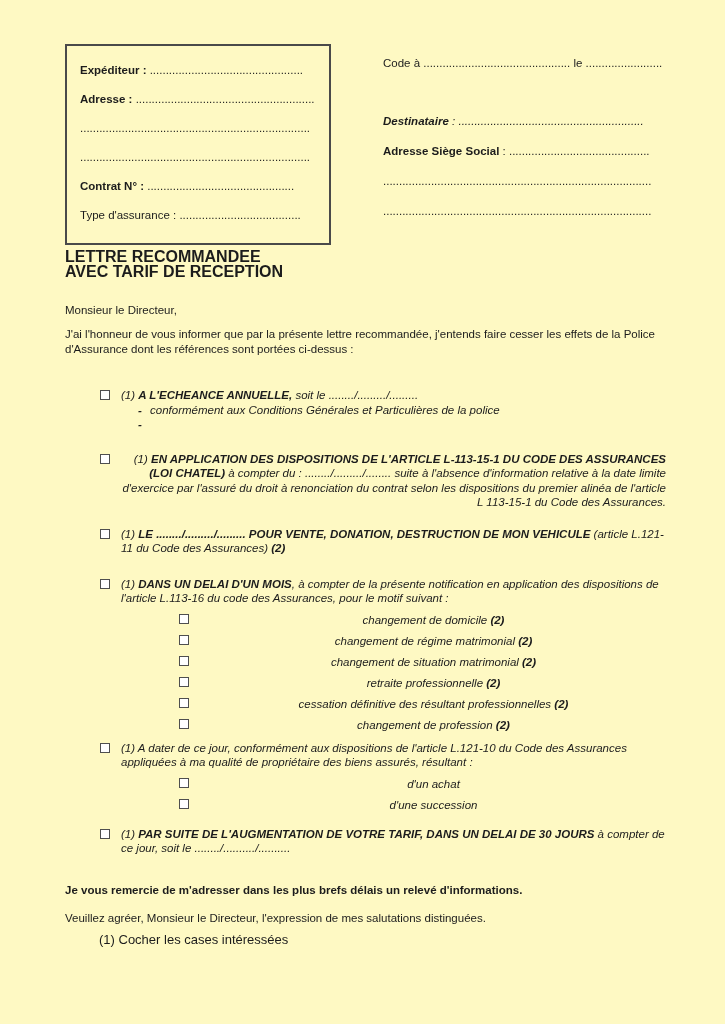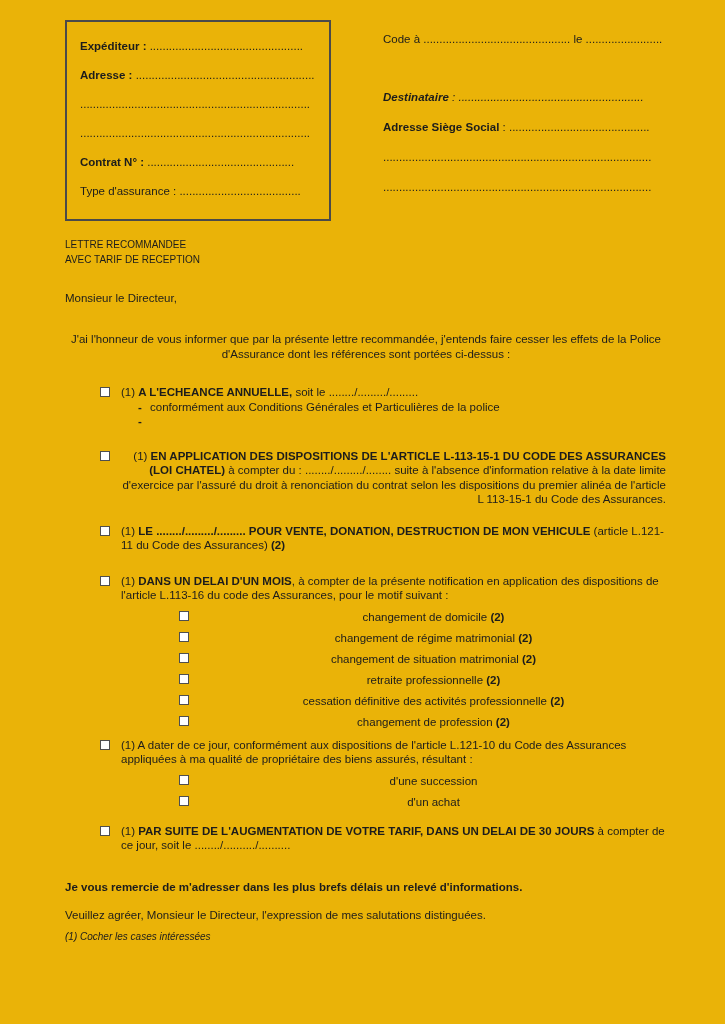--- a/index.html
+++ b/index.html
@@ -1,54 +1,54 @@
 <!DOCTYPE html>
 <html><head>
 <meta charset="utf-8">
 <style>
   * { margin:0; padding:0; box-sizing:border-box; }
   html,body { width:725px; height:1024px; background:#ffffff; }
   body { font-family:"Liberation Sans","DejaVu Sans",sans-serif; font-size:11.5px; color:#1c1c1c; }
-  .page { position:relative; width:725px; height:1024px; padding:20px 60px 0 65px; overflow:hidden; background:#eab308; }
+  .page { position:relative; width:725px; height:1024px; padding:44px 60px 0 65px; overflow:hidden; background:#fef9c3; }
   .b { font-weight:bold; }
   .nw { white-space:nowrap; overflow:hidden; }
 
   
   .top { display:flex; align-items:flex-start; }
   .sender-box { width:266px; border:2px solid #4a4a4a; padding:17px 10px 6px 13px; flex-shrink:0; }
   .sender-box .line { line-height:14px; margin-bottom:15px; }
   .right-col { margin-left:52px; width:292px; padding-top:12px; }
   .right-col .line { line-height:14px; }
   .right-col .gap-lg { margin-top:44px;font-style:italic; }
   .right-col .gap { margin-top:16px; }
 
   
-  .title { margin-top:16px; font-weight:normal; font-size:10px; line-height:15px; }
+  .title { margin-top:4px; font-weight:bold; font-size:16px; line-height:15px; }
   .salutation { margin-top:24px; line-height:14px; }
-  .intro { margin-top:27px; line-height:14.5px; width:602px;text-align:center; }
+  .intro { margin-top:10px; line-height:14.5px; width:602px; }
 
   
-  .items { margin-top:24px; margin-left:35px; width:566px; }
+  .items { margin-top:32px; margin-left:35px; width:566px;font-style:italic; }
   .item { position:relative; padding-left:21px; line-height:14.5px; }
   .cb { position:absolute; left:0; top:2px; width:10px; height:10px; border:1px solid #4f4f4f; background:#fff; }
   .m2 { margin-top:20px;text-align:right; } .m3 { margin-top:17px; } .m4 { margin-top:21px; }
   .m5 { margin-top:9px; }  .m6 { margin-top:15px; }
   .bullets { margin-left:17px; }
   .bullet { display:flex; line-height:14.5px; }
   .dash { width:12px; font-weight:bold; flex-shrink:0; }
   .subs { margin-top:7px; margin-left:58px;text-align:center; }
   .sub { position:relative; padding-left:22px; line-height:14px; margin-bottom:7px; }
   .sub .cb { top:1px; }
 
   
   .thanks { margin-top:27px; font-weight:bold; line-height:14px; }
   .closing { margin-top:14px; line-height:14px; }
   .sigrow { margin-top:15px; position:relative; line-height:14px; }
   .sigbox { position:absolute; left:355px; top:-10px; width:277px; height:55px; border:1.5px solid #4a4a4a; background:#fff; }
-  .notes { margin-top:9px; font-size:10px; font-style:italic; line-height:11.5px; }
+  .notes { margin-top:9px; font-size:13px; line-height:11.5px;margin-left:34px; }
   .note2 { font-weight:bold; }
 </style>
 </head>
 <body>
 
 <div class="page">
 
   <div class="top">
     <div class="sender-box">
       <p class="line nw"><span class="b">Expéditeur</span><span class="b"> : </span><span>................................................</span></p>
@@ -102,31 +102,31 @@
     </div>
 
     <div class="item m4">
       <span class="cb"></span>
       <span>(1) </span><span class="b">DANS UN DELAI D'UN MOIS</span><span>, à compter de la présente notification en application des dispositions de l'article L.113-16 du code des Assurances, pour le motif suivant :</span>
       <div class="subs">
         <div class="sub"><span class="cb"></span><span>changement de domicile </span><span class="b">(2)</span></div>
         <div class="sub"><span class="cb"></span><span>changement de régime matrimonial </span><span class="b">(2)</span></div>
         <div class="sub"><span class="cb"></span><span>changement de situation matrimonial </span><span class="b">(2)</span></div>
         <div class="sub"><span class="cb"></span><span>retraite professionnelle </span><span class="b">(2)</span></div>
-        <div class="sub"><span class="cb"></span><span>cessation définitive des activités professionnelle </span><span class="b">(2)</span></div>
+        <div class="sub"><span class="cb"></span><span>cessation définitive des résultant professionnelles </span><span class="b">(2)</span></div>
         <div class="sub"><span class="cb"></span><span>changement de profession </span><span class="b">(2)</span></div>
       </div>
     </div>
 
     <div class="item m5">
       <span class="cb"></span>
       <span>(1) A dater de ce jour, conformément aux dispositions de l'article L.121-10 du Code des Assurances appliquées à ma qualité de propriétaire des biens assurés, résultant :</span>
       <div class="subs">
+        <div class="sub"><span class="cb"></span><span>d'un achat</span><span class="b"></span></div>
         <div class="sub"><span class="cb"></span><span>d'une succession</span><span class="b"></span></div>
-        <div class="sub"><span class="cb"></span><span>d'un achat</span><span class="b"></span></div>
       </div>
     </div>
 
     <div class="item m6">
       <span class="cb"></span>
       <span>(1) </span><span class="b">PAR SUITE DE L'AUGMENTATION DE VOTRE TARIF, DANS UN DELAI DE 30 JOURS</span><span> à compter de ce jour, soit le ......../........../..........</span>
     </div>
 
   </div>
 

